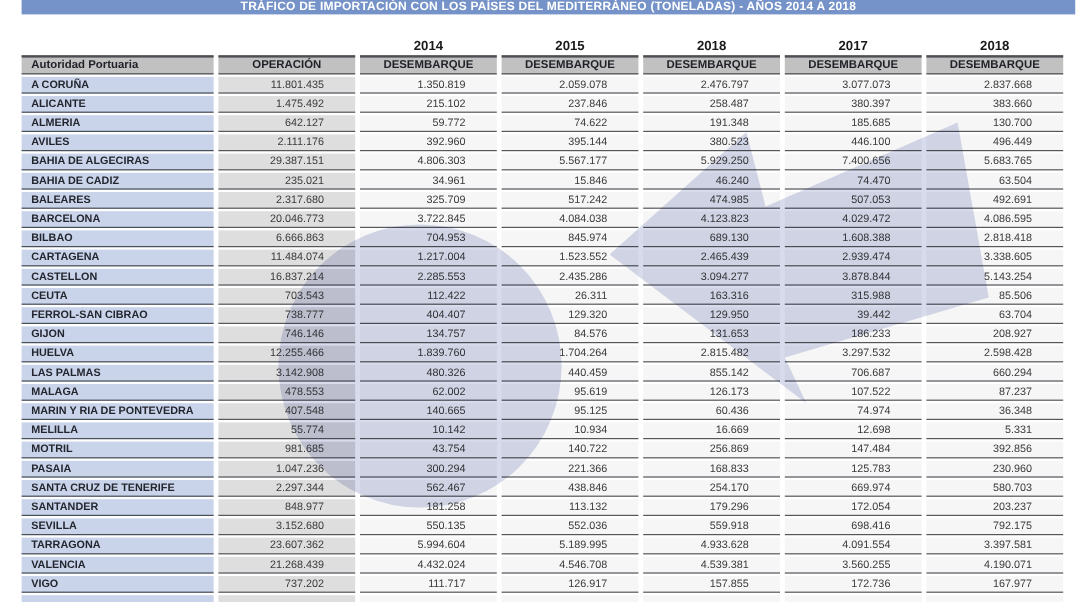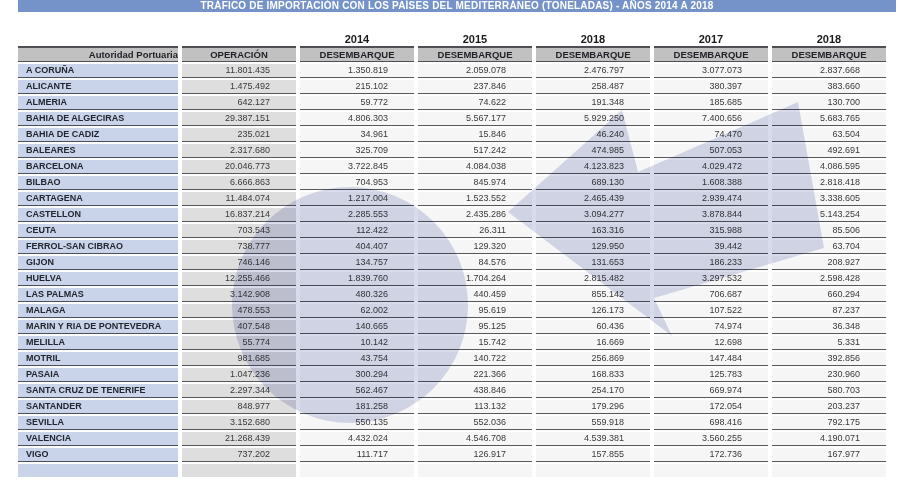--- a/index.html
+++ b/index.html
@@ -21,21 +21,21 @@
   tr.year-row th{
     height:10px;padding:0;font-size:11px;font-weight:bold;color:#1a1a1a;
     text-align:center;line-height:10px;background:transparent;
   }
   tr.head-row th{
     height:13px;padding:0;background:#c1c1c1;
     border-top:2px solid #4d4f53;border-bottom:1px solid #4d4f53;
     font-size:9.5px;font-weight:bold;color:#1f2126;text-align:center;line-height:13px;
     white-space:nowrap;overflow:hidden;
   }
-  tr.head-row th.port-h{text-align:right;padding-left:8px;}
+  tr.head-row th.port-h{text-align:left;padding-left:8px;}
   tbody th.port{
     height:13px;background:#c9d4ea;border-bottom:1px solid #4a4f57;
     font-size:9px;font-weight:bold;color:#23262e;text-align:left;
     padding:0 0 0 8px;line-height:13px;white-space:nowrap;overflow:hidden;
   }
   tbody td.val{
     height:13px;background:#f6f6f6;border-bottom:1px solid #55575b;
     font-size:9px;color:#3a3a3a;text-align:right;padding:0 26px 0 0;line-height:13px;
     white-space:nowrap;overflow:hidden;
   }
@@ -105,20 +105,29 @@
         <tr>
           <th class="port">ALMERIA</th>
           <td class="val op">642.127</td>
           <td class="val">59.772</td>
           <td class="val">74.622</td>
           <td class="val">191.348</td>
           <td class="val">185.685</td>
           <td class="val">130.700</td>
         </tr>
         <tr>
+          <th class="port">AVILES</th>
+          <td class="val op">2.111.176</td>
+          <td class="val">392.960</td>
+          <td class="val">395.144</td>
+          <td class="val">380.523</td>
+          <td class="val">446.100</td>
+          <td class="val">496.449</td>
+        </tr>
+        <tr>
           <th class="port">BAHIA DE ALGECIRAS</th>
           <td class="val op">29.387.151</td>
           <td class="val">4.806.303</td>
           <td class="val">5.567.177</td>
           <td class="val">5.929.250</td>
           <td class="val">7.400.656</td>
           <td class="val">5.683.765</td>
         </tr>
         <tr>
           <th class="port">BAHIA DE CADIZ</th>
@@ -234,21 +243,21 @@
           <td class="val">140.665</td>
           <td class="val">95.125</td>
           <td class="val">60.436</td>
           <td class="val">74.974</td>
           <td class="val">36.348</td>
         </tr>
         <tr>
           <th class="port">MELILLA</th>
           <td class="val op">55.774</td>
           <td class="val">10.142</td>
-          <td class="val">15.742</td>
+          <td class="val">10.934</td>
           <td class="val">16.669</td>
           <td class="val">12.698</td>
           <td class="val">5.331</td>
         </tr>
         <tr>
           <th class="port">MOTRIL</th>
           <td class="val op">981.685</td>
           <td class="val">43.754</td>
           <td class="val">140.722</td>
           <td class="val">256.869</td>
@@ -285,20 +294,29 @@
         <tr>
           <th class="port">SEVILLA</th>
           <td class="val op">3.152.680</td>
           <td class="val">550.135</td>
           <td class="val">552.036</td>
           <td class="val">559.918</td>
           <td class="val">698.416</td>
           <td class="val">792.175</td>
         </tr>
         <tr>
+          <th class="port">TARRAGONA</th>
+          <td class="val op">23.607.362</td>
+          <td class="val">5.994.604</td>
+          <td class="val">5.189.995</td>
+          <td class="val">4.933.628</td>
+          <td class="val">4.091.554</td>
+          <td class="val">3.397.581</td>
+        </tr>
+        <tr>
           <th class="port">VALENCIA</th>
           <td class="val op">21.268.439</td>
           <td class="val">4.432.024</td>
           <td class="val">4.546.708</td>
           <td class="val">4.539.381</td>
           <td class="val">3.560.255</td>
           <td class="val">4.190.071</td>
         </tr>
         <tr>
           <th class="port">VIGO</th>

